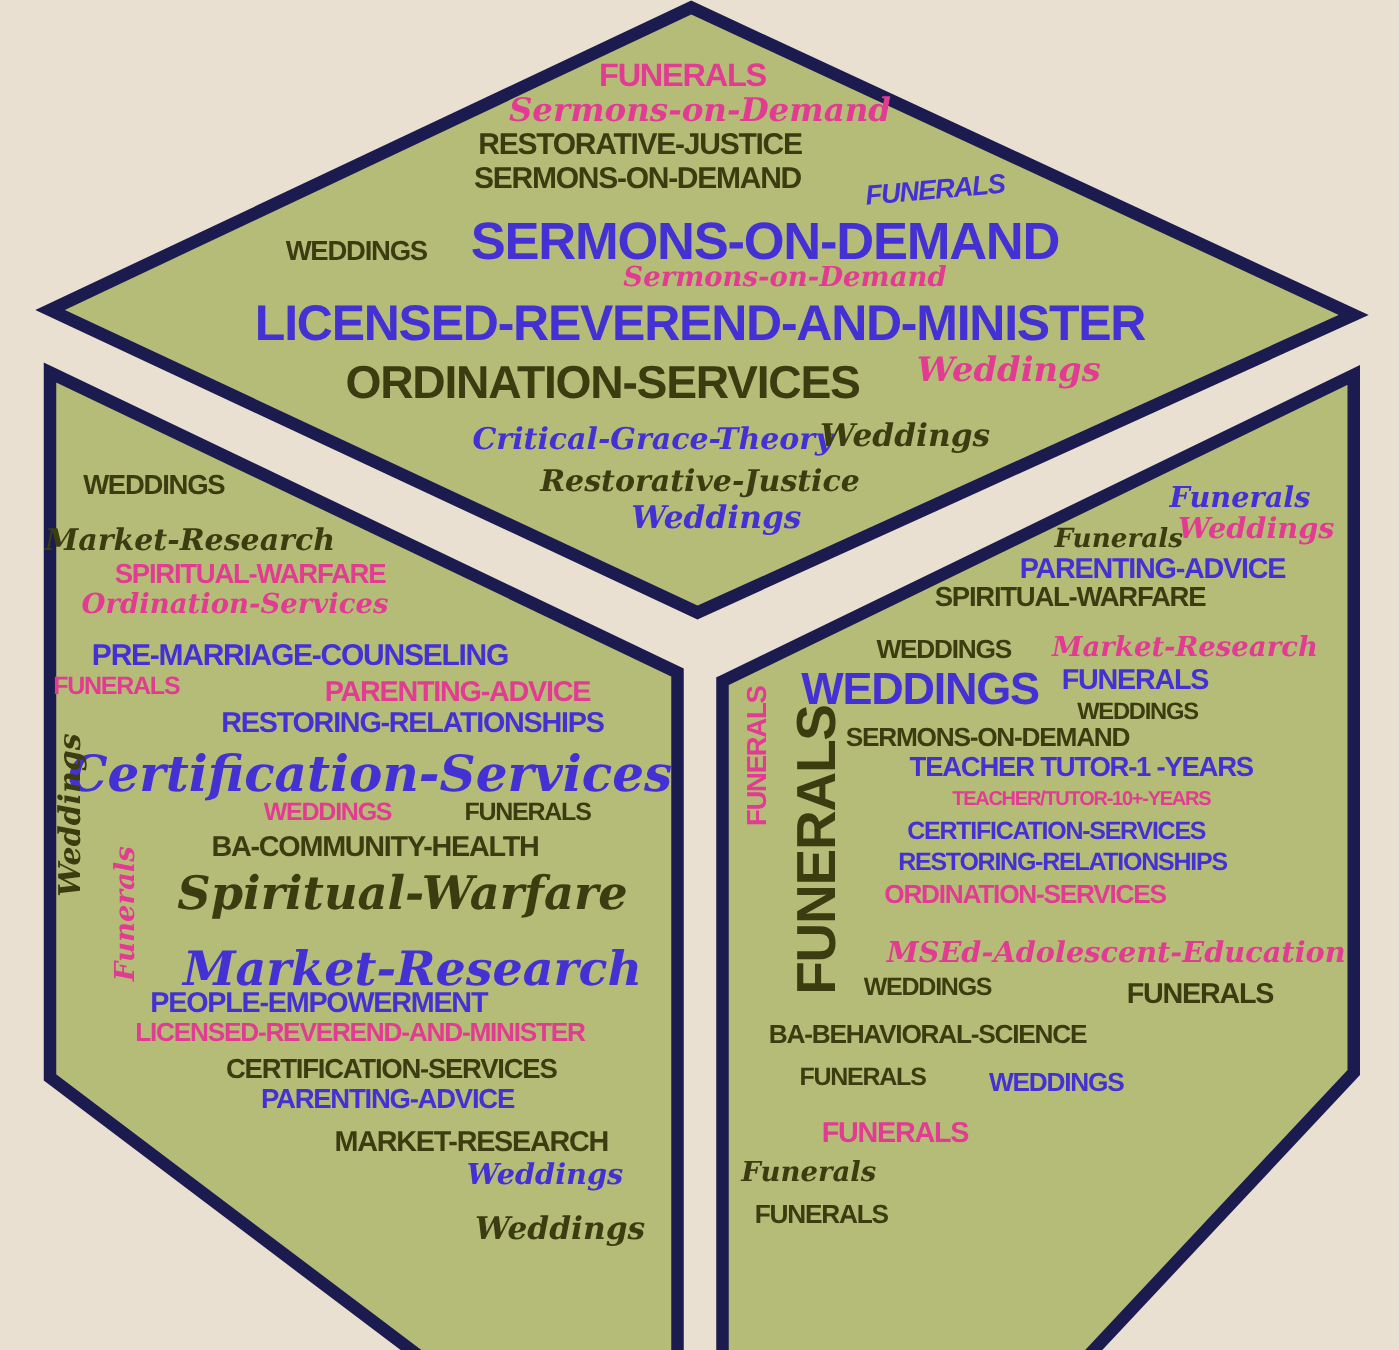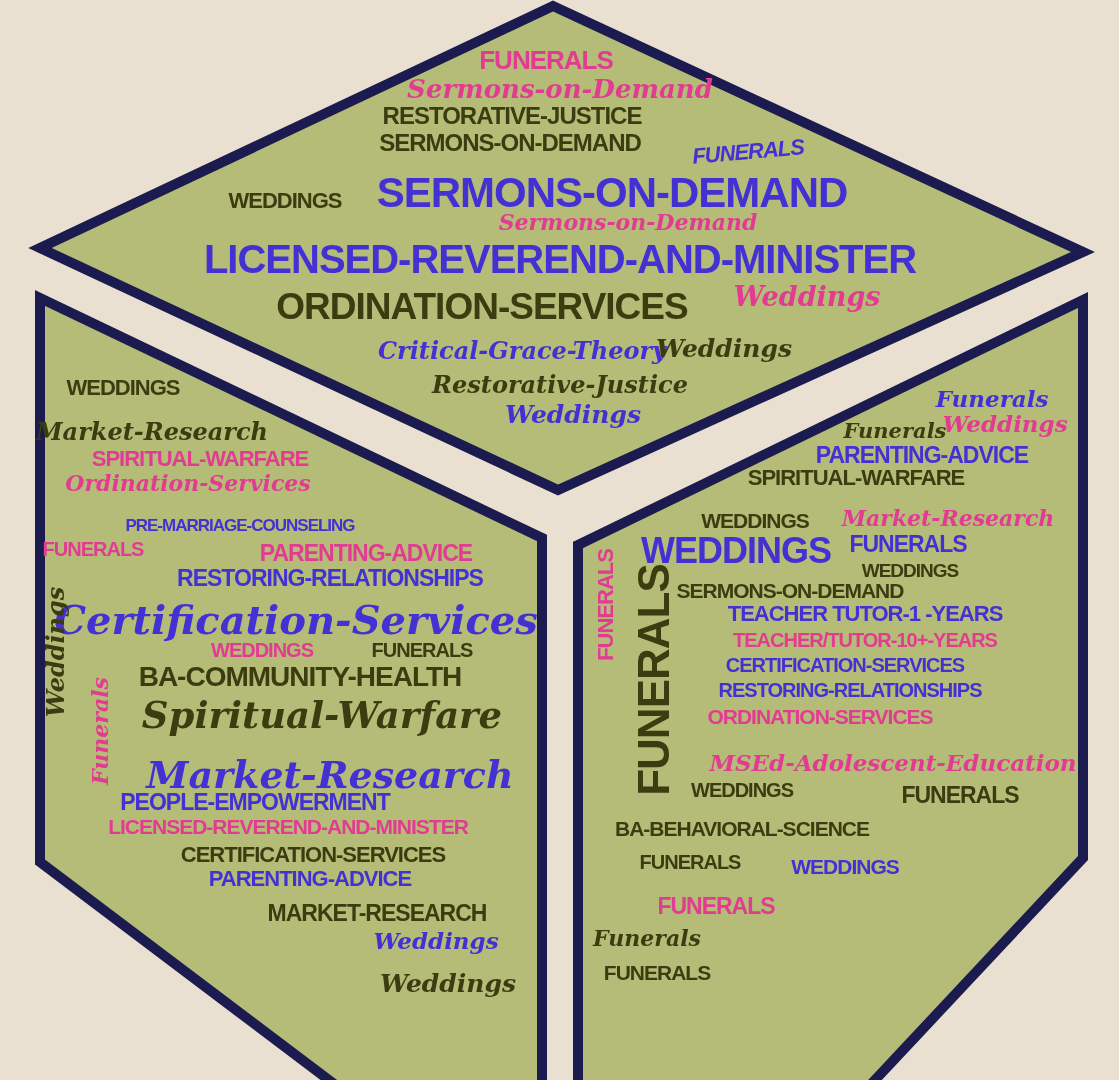--- a/index.html
+++ b/index.html
@@ -41,28 +41,28 @@
     <span class="w s d" style="left:724px;top:348px;font-size:25px">Weddings</span>
     <span class="w s d" style="left:560px;top:385px;font-size:24px">Restorative-Justice</span>
     <span class="w s b" style="left:573px;top:414px;font-size:25px">Weddings</span>
   </div>
 
   <div>
     <span class="w c d" style="left:123px;top:388px;font-size:22px">WEDDINGS</span>
     <span class="w s d" style="left:152px;top:432px;font-size:24px">Market-Research</span>
     <span class="w c p" style="left:200px;top:459px;font-size:22px">SPIRITUAL-WARFARE</span>
     <span class="w s p" style="left:188px;top:483px;font-size:22px">Ordination-Services</span>
-    <span class="w c b" style="left:240px;top:525px;font-size:17px">PRE-MARRIAGE-COUNSELING</span>
+    <span class="w c b" style="left:240px;top:525px;font-size:24px">PRE-MARRIAGE-COUNSELING</span>
     <span class="w c p" style="left:93px;top:549px;font-size:20px">FUNERALS</span>
     <span class="w c p" style="left:366px;top:553px;font-size:23px">PARENTING-ADVICE</span>
     <span class="w c b" style="left:330px;top:578px;font-size:23px">RESTORING-RELATIONSHIPS</span>
     <span class="w s b" style="left:296px;top:620px;font-size:40px">Certification-Services</span>
     <span class="w c p" style="left:262px;top:650px;font-size:20px">WEDDINGS</span>
     <span class="w c d" style="left:422px;top:650px;font-size:20px">FUNERALS</span>
-    <span class="w c d" style="left:300px;top:677px;font-size:28px">BA-COMMUNITY-HEALTH</span>
+    <span class="w c d" style="left:300px;top:677px;font-size:23px">BA-COMMUNITY-HEALTH</span>
     <span class="w s d" style="left:322px;top:715px;font-size:37px">Spiritual-Warfare</span>
     <span class="w s d v" style="left:56px;top:652px;font-size:24px">Weddings</span>
     <span class="w s p v" style="left:100px;top:731px;font-size:22px">Funerals</span>
     <span class="w s b" style="left:330px;top:775px;font-size:38px">Market-Research</span>
     <span class="w c b" style="left:255px;top:802px;font-size:23px">PEOPLE-EMPOWERMENT</span>
     <span class="w c p" style="left:288px;top:826px;font-size:21px">LICENSED-REVEREND-AND-MINISTER</span>
     <span class="w c d" style="left:313px;top:855px;font-size:22px">CERTIFICATION-SERVICES</span>
     <span class="w c b" style="left:310px;top:879px;font-size:22px">PARENTING-ADVICE</span>
     <span class="w c d" style="left:377px;top:913px;font-size:23px">MARKET-RESEARCH</span>
     <span class="w s b" style="left:436px;top:940px;font-size:23px">Weddings</span>
@@ -77,21 +77,21 @@
     <span class="w c d" style="left:856px;top:478px;font-size:22px">SPIRITUAL-WARFARE</span>
     <span class="w c d" style="left:755px;top:520px;font-size:21px">WEDDINGS</span>
     <span class="w s p" style="left:948px;top:518px;font-size:22px">Market-Research</span>
     <span class="w c b" style="left:736px;top:551px;font-size:36px">WEDDINGS</span>
     <span class="w c b" style="left:908px;top:544px;font-size:23px">FUNERALS</span>
     <span class="w c d" style="left:910px;top:570px;font-size:19px">WEDDINGS</span>
     <span class="w c p v" style="left:606px;top:605px;font-size:22px">FUNERALS</span>
     <span class="w c d v" style="left:654px;top:680px;font-size:44px">FUNERALS</span>
     <span class="w c d" style="left:790px;top:590px;font-size:21px">SERMONS-ON-DEMAND</span>
     <span class="w c b" style="left:865px;top:614px;font-size:22px">TEACHER TUTOR-1 -YEARS</span>
-    <span class="w c p" style="left:865px;top:640px;font-size:20px">TEACHER/TUTOR-10+-YEARS</span>
+    <span class="w c p" style="left:865px;top:640px;font-size:16px">TEACHER/TUTOR-10+-YEARS</span>
     <span class="w c b" style="left:845px;top:665px;font-size:20px">CERTIFICATION-SERVICES</span>
     <span class="w c b" style="left:850px;top:690px;font-size:20px">RESTORING-RELATIONSHIPS</span>
     <span class="w c p" style="left:820px;top:716px;font-size:21px">ORDINATION-SERVICES</span>
     <span class="w s p" style="left:893px;top:762px;font-size:23px">MSEd-Adolescent-Education</span>
     <span class="w c d" style="left:742px;top:790px;font-size:20px">WEDDINGS</span>
     <span class="w c d" style="left:960px;top:795px;font-size:23px">FUNERALS</span>
     <span class="w c d" style="left:742px;top:828px;font-size:21px">BA-BEHAVIORAL-SCIENCE</span>
     <span class="w c d" style="left:690px;top:862px;font-size:20px">FUNERALS</span>
     <span class="w c b" style="left:845px;top:866px;font-size:21px">WEDDINGS</span>
     <span class="w c p" style="left:716px;top:906px;font-size:23px">FUNERALS</span>

